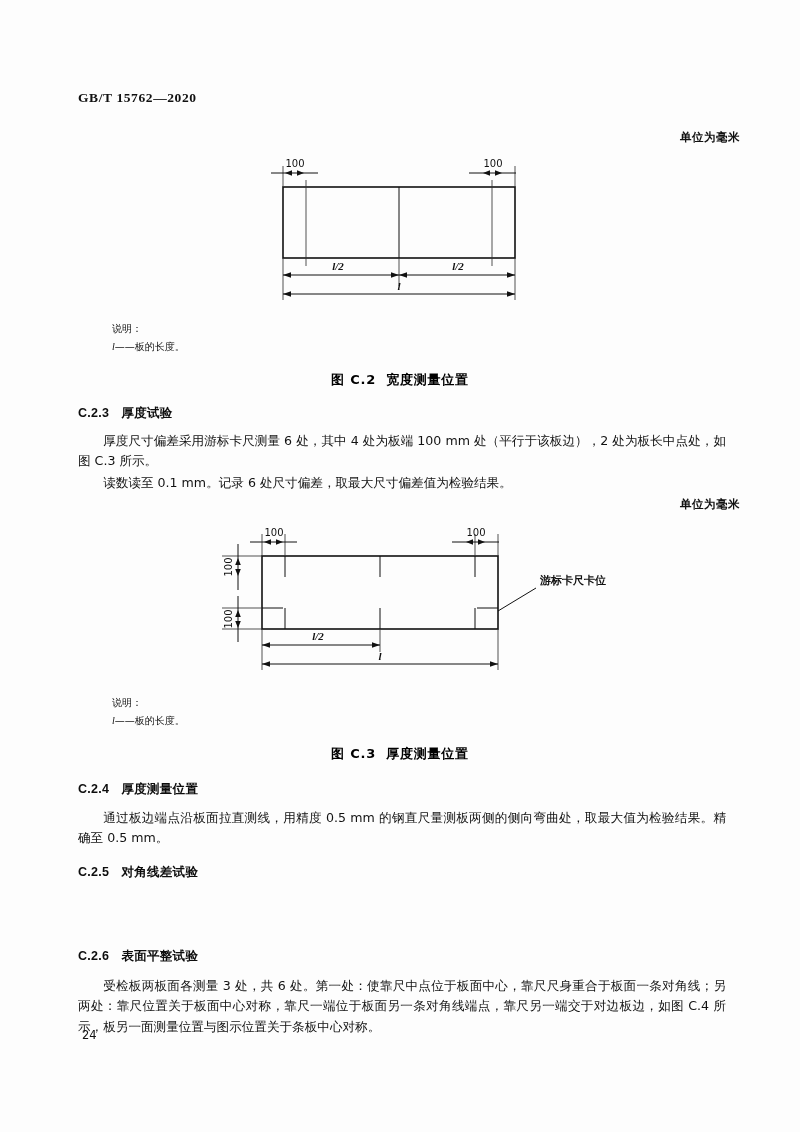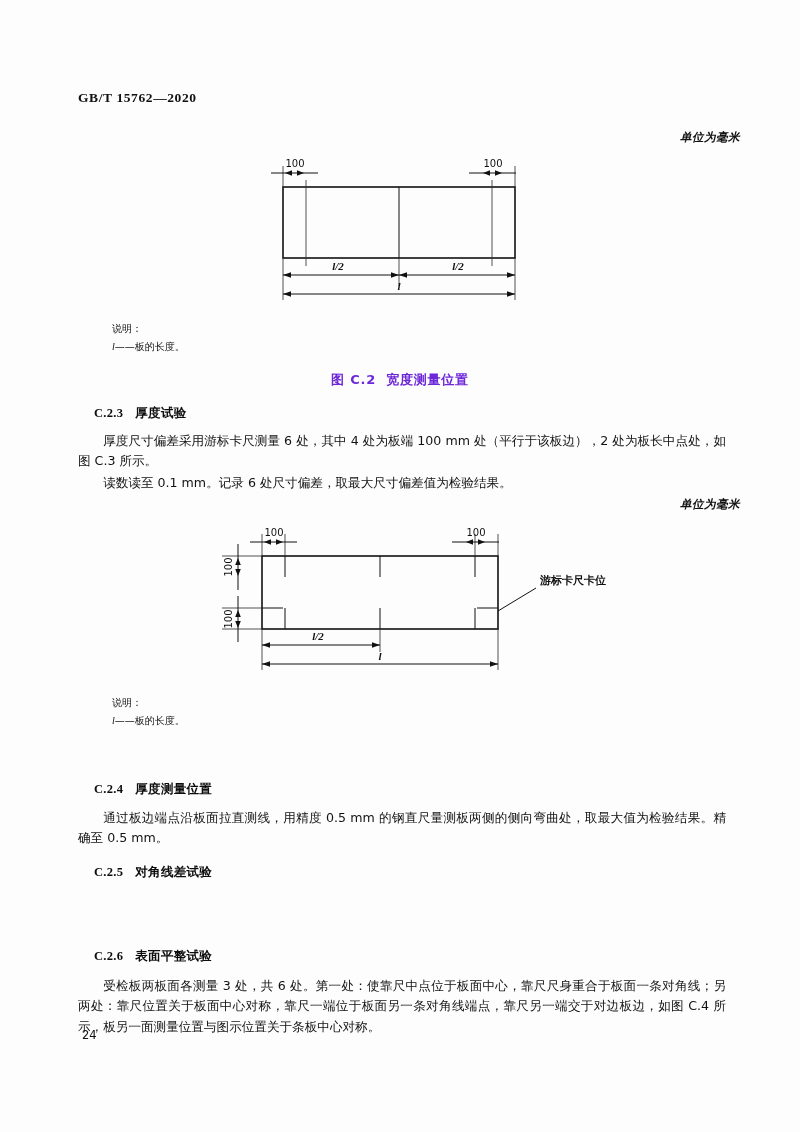--- a/index.html
+++ b/index.html
@@ -31,21 +31,20 @@
   
   .unit-note {
     position: absolute;
     right: 60px;
     font-family: "DejaVu Sans", "Liberation Sans", sans-serif;
     font-weight: bold;
     font-size: 11.5px;
     letter-spacing: 0.5px;
     color: #111;
     white-space: nowrap;
-    font-style: italic;
   }
   
   .figure {
     position: absolute;
     left: 0;
     width: 729px;
   }
   .figure svg { display: block; }
 
   
@@ -65,30 +64,30 @@
   
   .fig-caption {
     position: absolute;
     left: 0;
     width: 800px;
     text-align: center;
     font-family: "DejaVu Sans", "Liberation Sans", sans-serif;
     font-weight: bold;
     font-size: 13px;
     letter-spacing: 0.8px;
-    color: #6d28d9;
+    color: #000000;
     white-space: nowrap;
   }
   .fig-caption .cap-num { margin-right: 10px; }
 
   
   .clause-head {
     position: absolute;
-    left: 94px;
-    font-family: Liberation Serif, serif;
+    left: 78px;
+    font-family: Liberation Sans, sans-serif;
     font-weight: bold;
     font-size: 12.5px;
     letter-spacing: 0.3px;
     color: #0d0d0d;
     white-space: nowrap;
   }
   .clause-head .cl-num { margin-right: 12px; }
 
   
   .para {
@@ -266,20 +265,23 @@
       <polygon points="498,152 490,149.2 490,154.8" fill="#111"></polygon>
       <text class="dim-it" x="380" y="148" text-anchor="middle">l</text>
     </svg>
   </div>
 
   <div class="key-block" style="top:694px;">
     <div>说明：</div>
     <div><span class="key-sym">l</span><span>——板的长度。</span></div>
   </div>
 
+  <div class="fig-caption" style="top:745px;">
+    <span class="cap-num">图 C.3</span><span>厚度测量位置</span>
+  </div>
 
   <div class="clause-head" style="top:781px;">
     <span class="cl-num">C.2.4</span><span>厚度测量位置</span>
   </div>
   <div class="para" style="top:808px;">通过板边端点沿板面拉直测线，用精度 0.5 mm 的钢直尺量测板两侧的侧向弯曲处，取最大值为检验结果。精确至 0.5 mm。</div>
 
   <div class="clause-head" style="top:864px;">
     <span class="cl-num">C.2.5</span><span>对角线差试验</span>
   </div>
 

